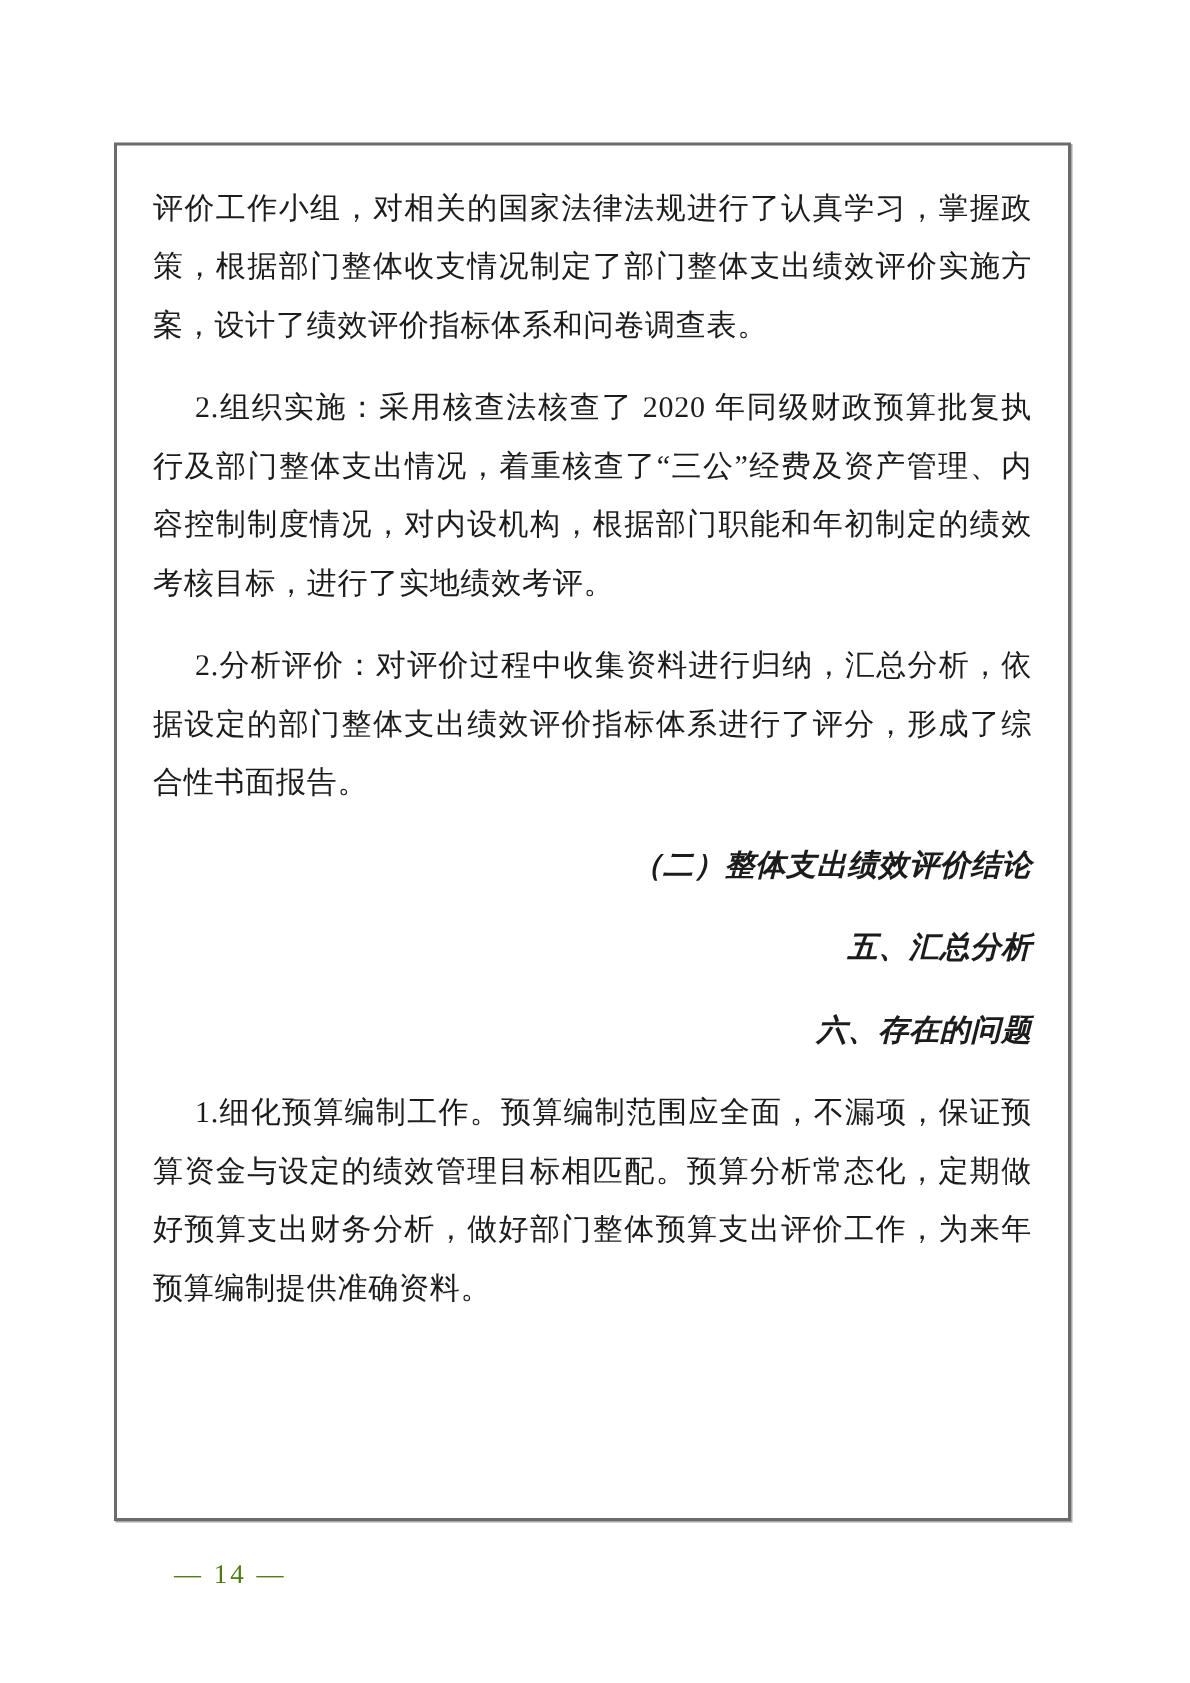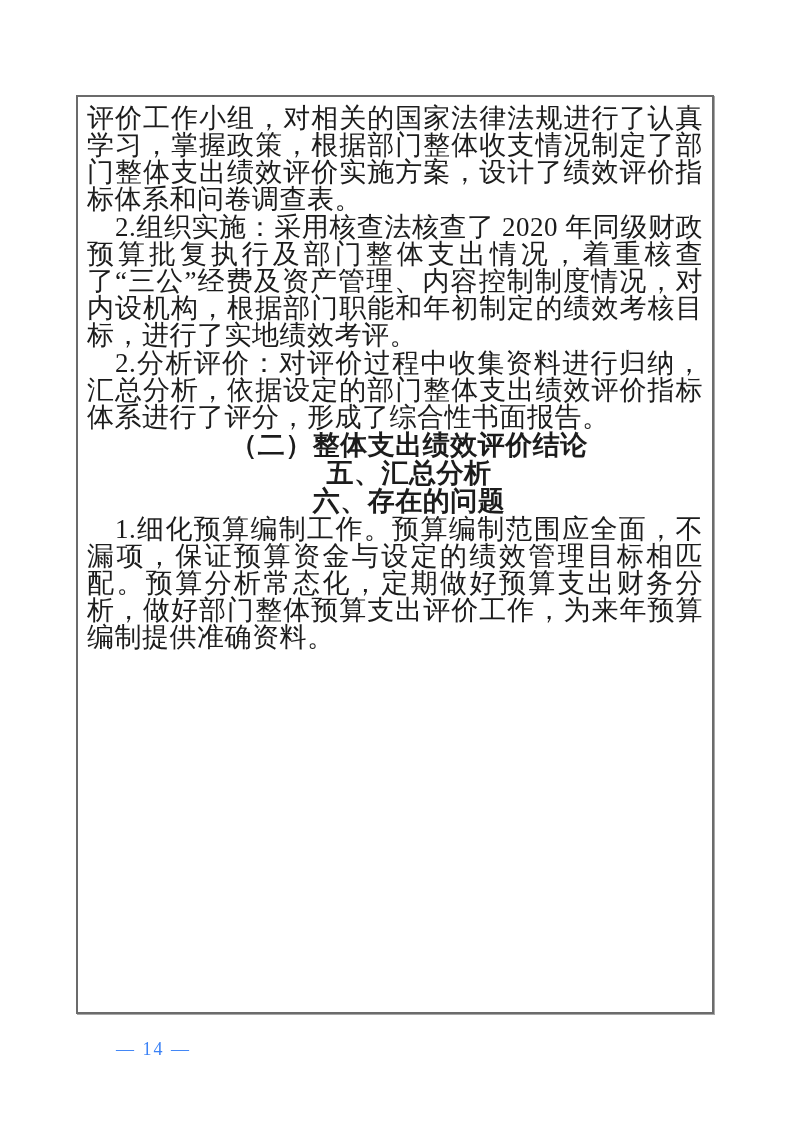--- a/index.html
+++ b/index.html
@@ -23,44 +23,45 @@
     width: 638px;
     height: 919px;
     box-sizing: border-box;
     border: 2px solid #6b6b6b;
     box-shadow: 1px 1px 0 #a8a8a8;
     padding: 7px 8px 6px 8px;
     overflow: hidden;
     background: #ffffff;
   }
   .content-box p {
-    margin: 1px;
-    font-size: 27px;
-    line-height: 27px;
+    margin: 16px;
+    font-size: 20px;
+    line-height: 39px;
     text-align: justify;
     letter-spacing: 0.5px;
     word-break: break-all;
   }
   .content-box p.indent {
     text-indent: 28px;
   }
   .content-box p.heading {
     font-weight: bold;
-    text-align: center;
+    text-align: right;
+    font-style: italic;
   }
   .content-box .lead {
     font-weight: normal;
   }
   .page-number {
     position: absolute;
     left: 116px;
     top: 1039px;
     font-size: 18px;
     letter-spacing: 2px;
-    color: #3b82f6;
+    color: #4d7c0f;
     font-family: "Liberation Serif", "DejaVu Serif", serif;
   }
 </style>
 </head>
 <body>
 
 <div class="sheet">
   <div class="content-box">
     <div>
         <p class="">评价工作小组，对相关的国家法律法规进行了认真学习，掌握政策，根据部门整体收支情况制定了部门整体支出绩效评价实施方案，设计了绩效评价指标体系和问卷调查表。</p>

